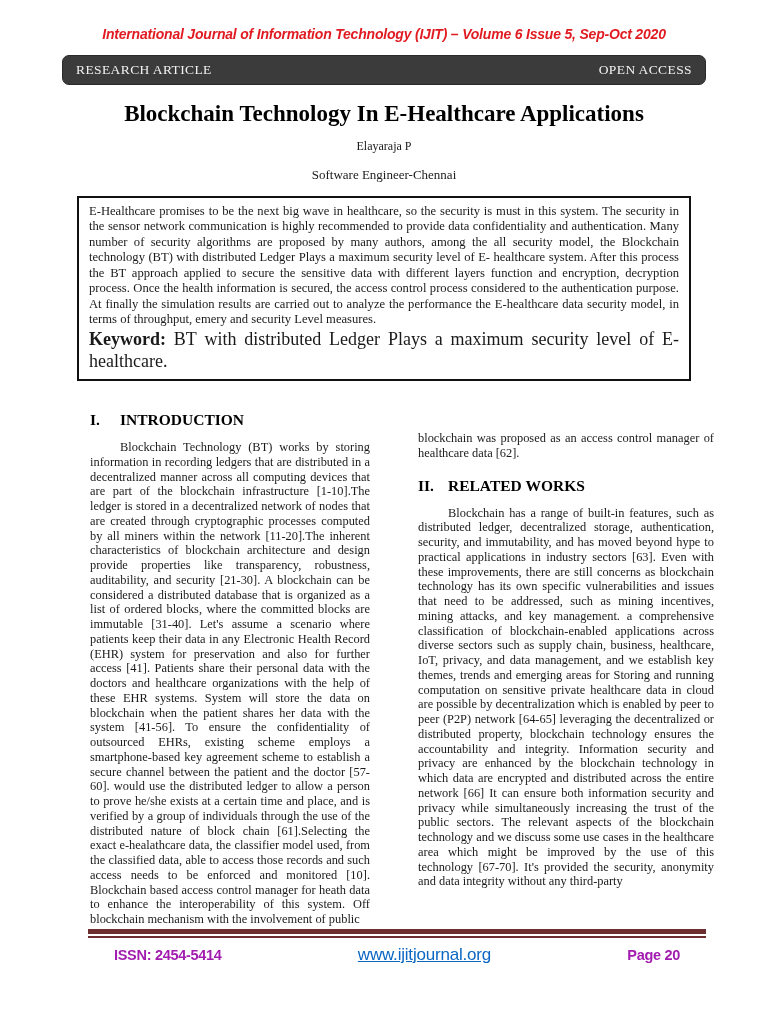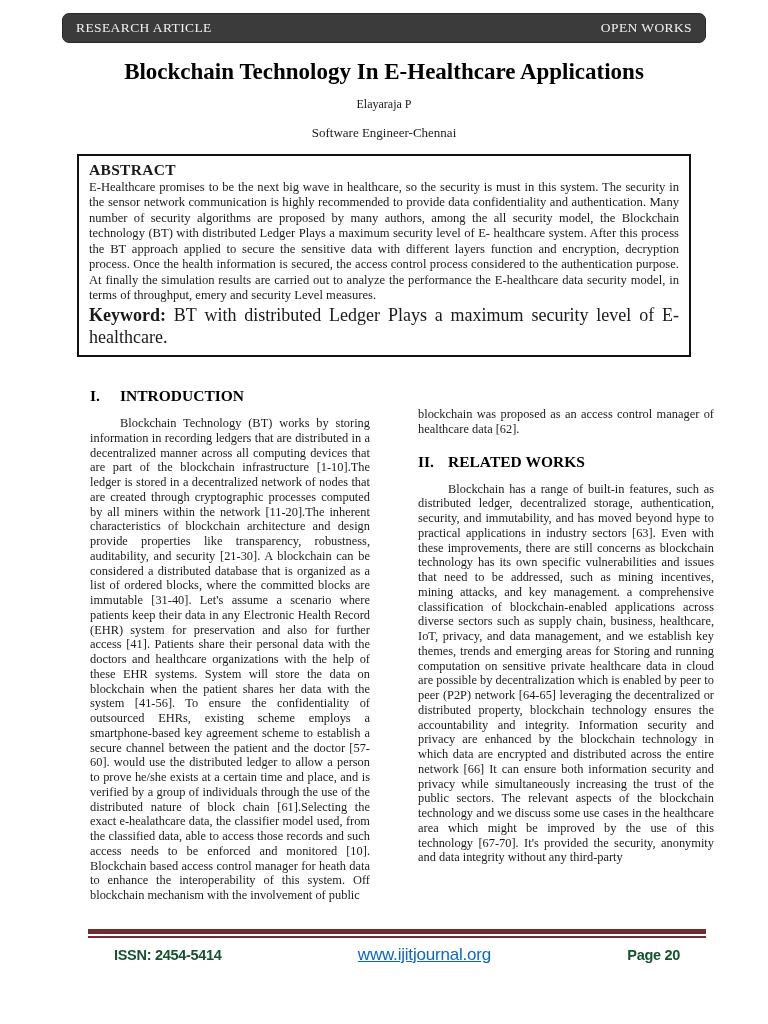--- a/index.html
+++ b/index.html
@@ -104,50 +104,50 @@
   .rule-thin{height:2px;background:#6d2e31;margin-top:2px;}
   .footer-row{
     margin-top:7px;
     display:flex;align-items:center;justify-content:space-between;
     padding:0 26px 0 26px;
   }
   .issn, .pageno{
     font-family:"Liberation Sans", sans-serif;
     font-weight:bold;
     font-size:14.5px;
-    color:#14532d;
+    color:#a21caf;
     letter-spacing:-0.3px;
   }
   .site-link{
     font-family:"Liberation Sans", sans-serif;
     font-weight:normal;
     font-size:17px;
     color:#0b67c2;
     text-decoration:underline;
     letter-spacing:-0.2px;
     text-align:center;
   }
 </style>
 </head>
 <body>
 
 <div class="page">
 
+  <div class="journal-header">International Journal of Information Technology (IJIT) – Volume 6 Issue 5, Sep-Oct 2020</div>
 
   <div class="badge-bar">
     <span>RESEARCH ARTICLE</span>
-    <span>OPEN WORKS</span>
+    <span>OPEN ACCESS</span>
   </div>
 
   <div class="paper-title">Blockchain Technology In E-Healthcare Applications</div>
   <div class="author">Elayaraja P</div>
   <div class="affiliation">Software Engineer-Chennai</div>
 
   <div class="abstract-box">
-    <div class="abstract-heading">ABSTRACT</div>
     <div class="abstract-text">E-Healthcare promises to be the next big wave in healthcare, so the security is must in this system. The security in the sensor network communication is highly recommended to provide data confidentiality and authentication. Many number of security algorithms are proposed by many authors, among the all security model, the Blockchain technology (BT) with distributed Ledger Plays a maximum security level of E- healthcare system. After this process the BT approach applied to secure the sensitive data with different layers function and encryption, decryption process. Once the health information is secured, the access control process considered to the authentication purpose. At finally the simulation results are carried out to analyze the performance the E-healthcare data security model, in terms of throughput, emery and security Level measures.</div>
     <div class="keyword-line"><span class="kw">Keyword:</span><span> BT with distributed Ledger Plays a maximum security level of E- healthcare.</span></div>
   </div>
 
   <div class="columns">
     <div class="col-left">
       <div class="sec-heading"><span class="num">I.</span><span>INTRODUCTION</span></div>
       <p class="body-par indent">Blockchain Technology (BT) works by storing information in recording ledgers that are distributed in a decentralized manner across all computing devices that are part of the blockchain infrastructure [1-10].The ledger is stored in a decentralized network of nodes that are created through cryptographic processes computed by all miners within the network [11-20].The inherent characteristics of blockchain architecture and design provide properties like transparency, robustness, auditability, and security [21-30]. A blockchain can be considered a distributed database that is organized as a list of ordered blocks, where the committed blocks are immutable [31-40]. Let's assume a scenario where patients keep their data in any Electronic Health Record (EHR) system for preservation and also for further access [41]. Patients share their personal data with the doctors and healthcare organizations with the help of these EHR systems. System will store the data on blockchain when the patient shares her data with the system [41-56]. To ensure the confidentiality of outsourced EHRs, existing scheme employs a smartphone-based key agreement scheme to establish a secure channel between the patient and the doctor [57-60]. would use the distributed ledger to allow a person to prove he/she exists at a certain time and place, and is verified by a group of individuals through the use of the distributed nature of block chain [61].Selecting the exact e-healathcare data, the classifier model used, from the classified data,  able to access those records and such access needs to be enforced and monitored [10]. Blockchain based access control manager for heath data to enhance the interoperability of this system. Off blockchain mechanism with the involvement of public</p>
     </div>
     <div class="col-right">

